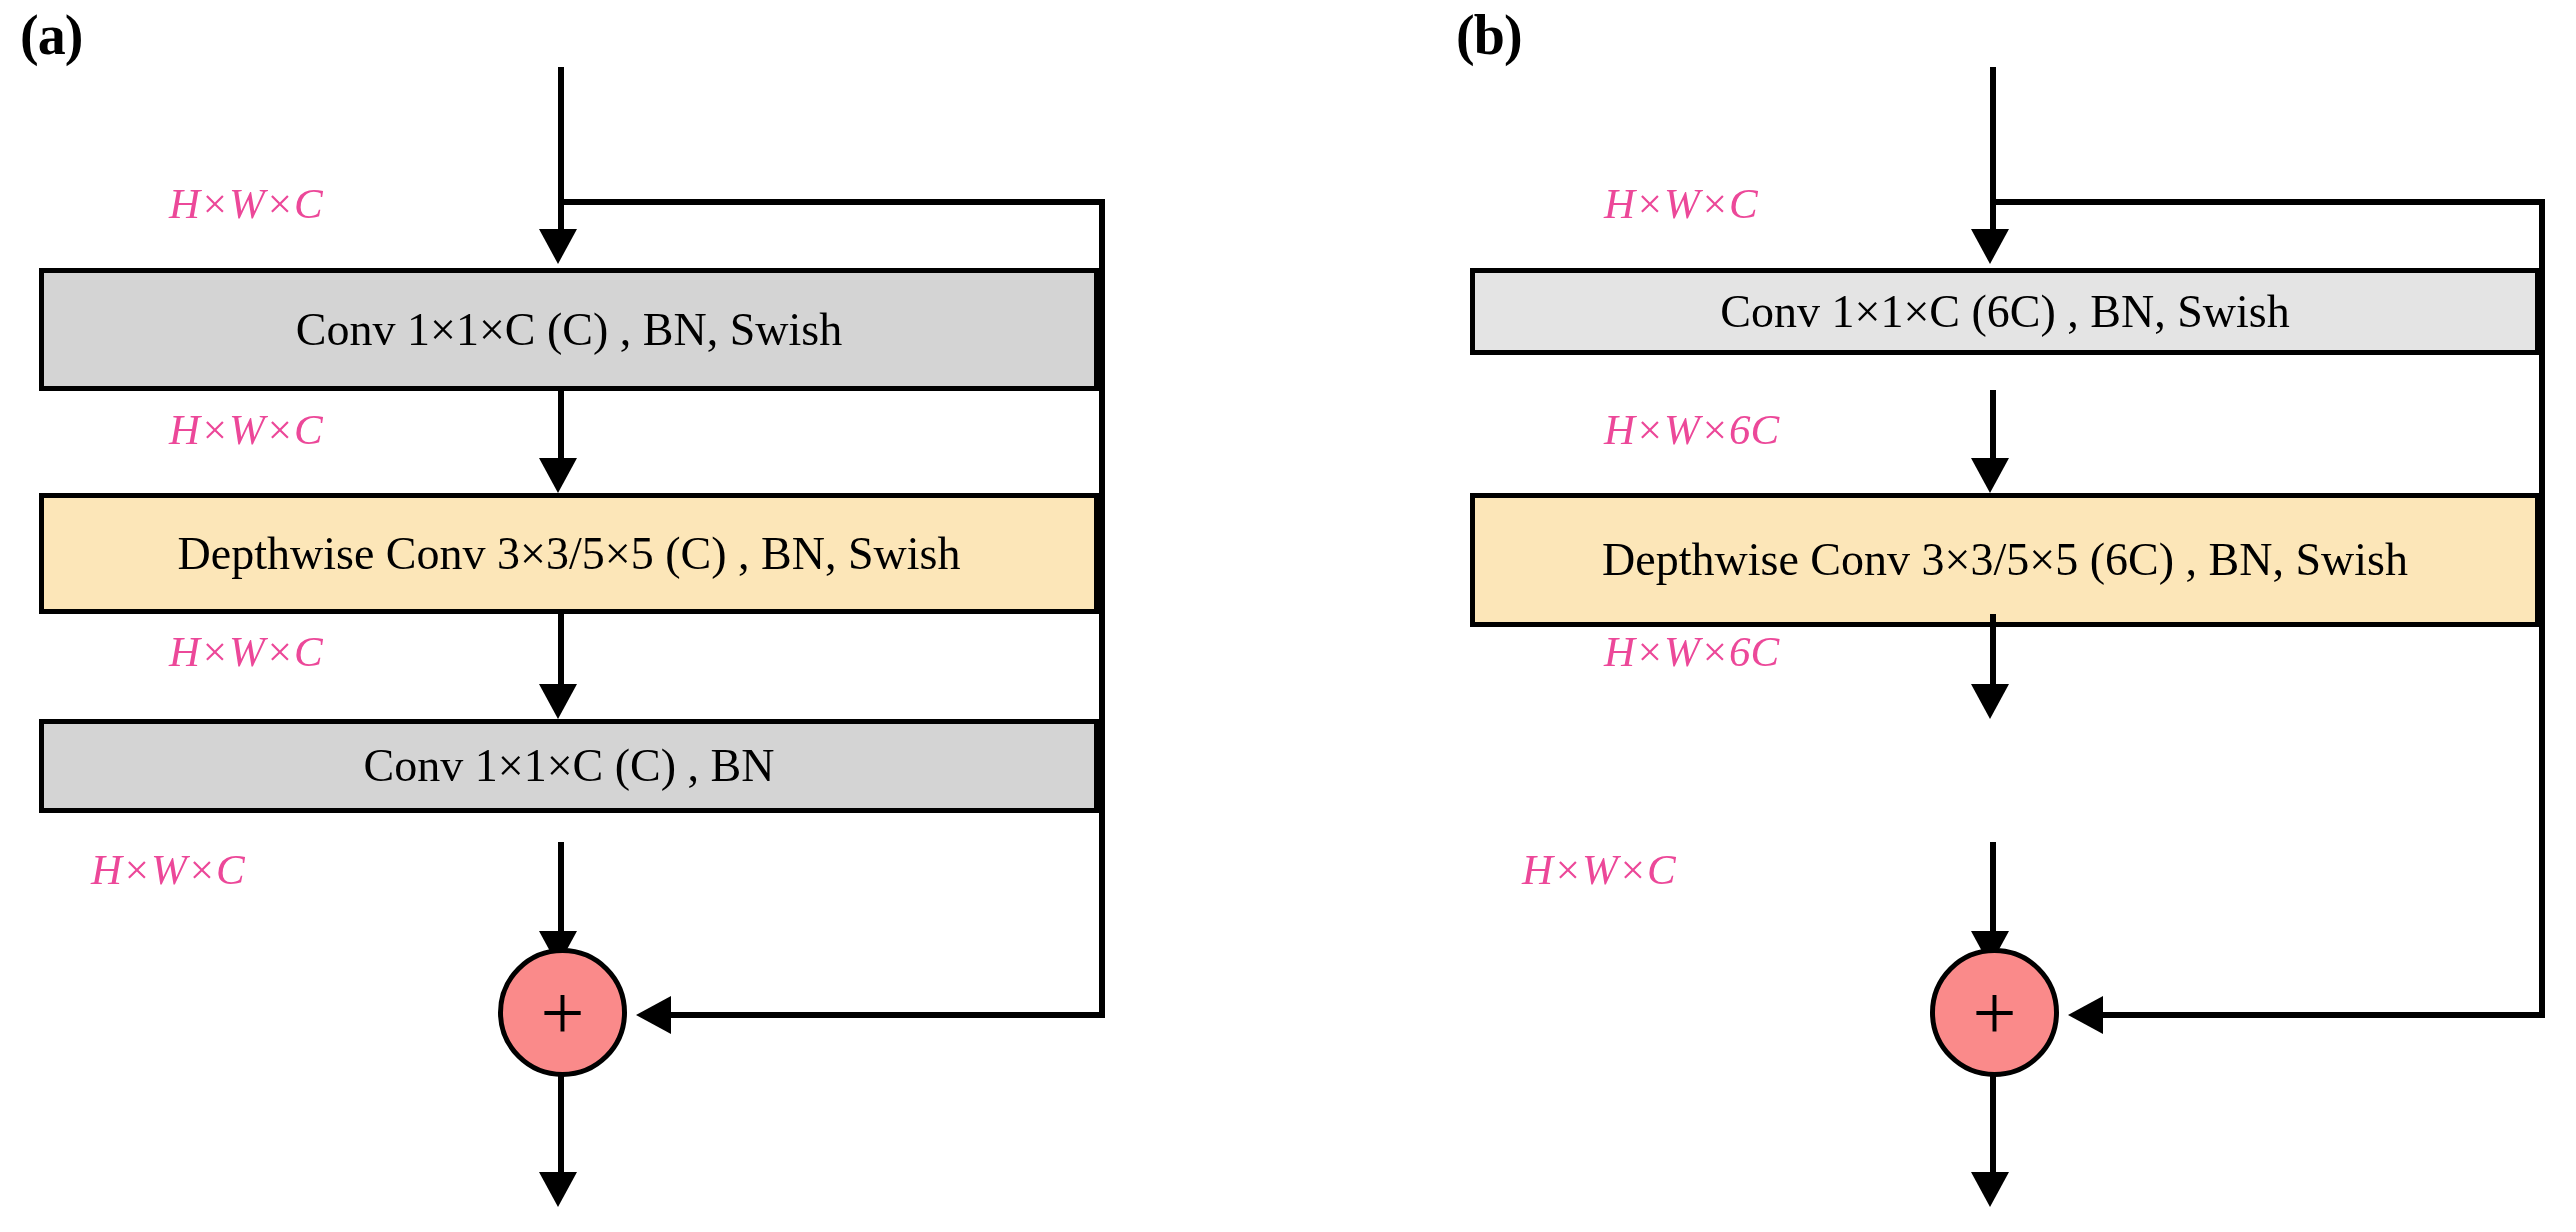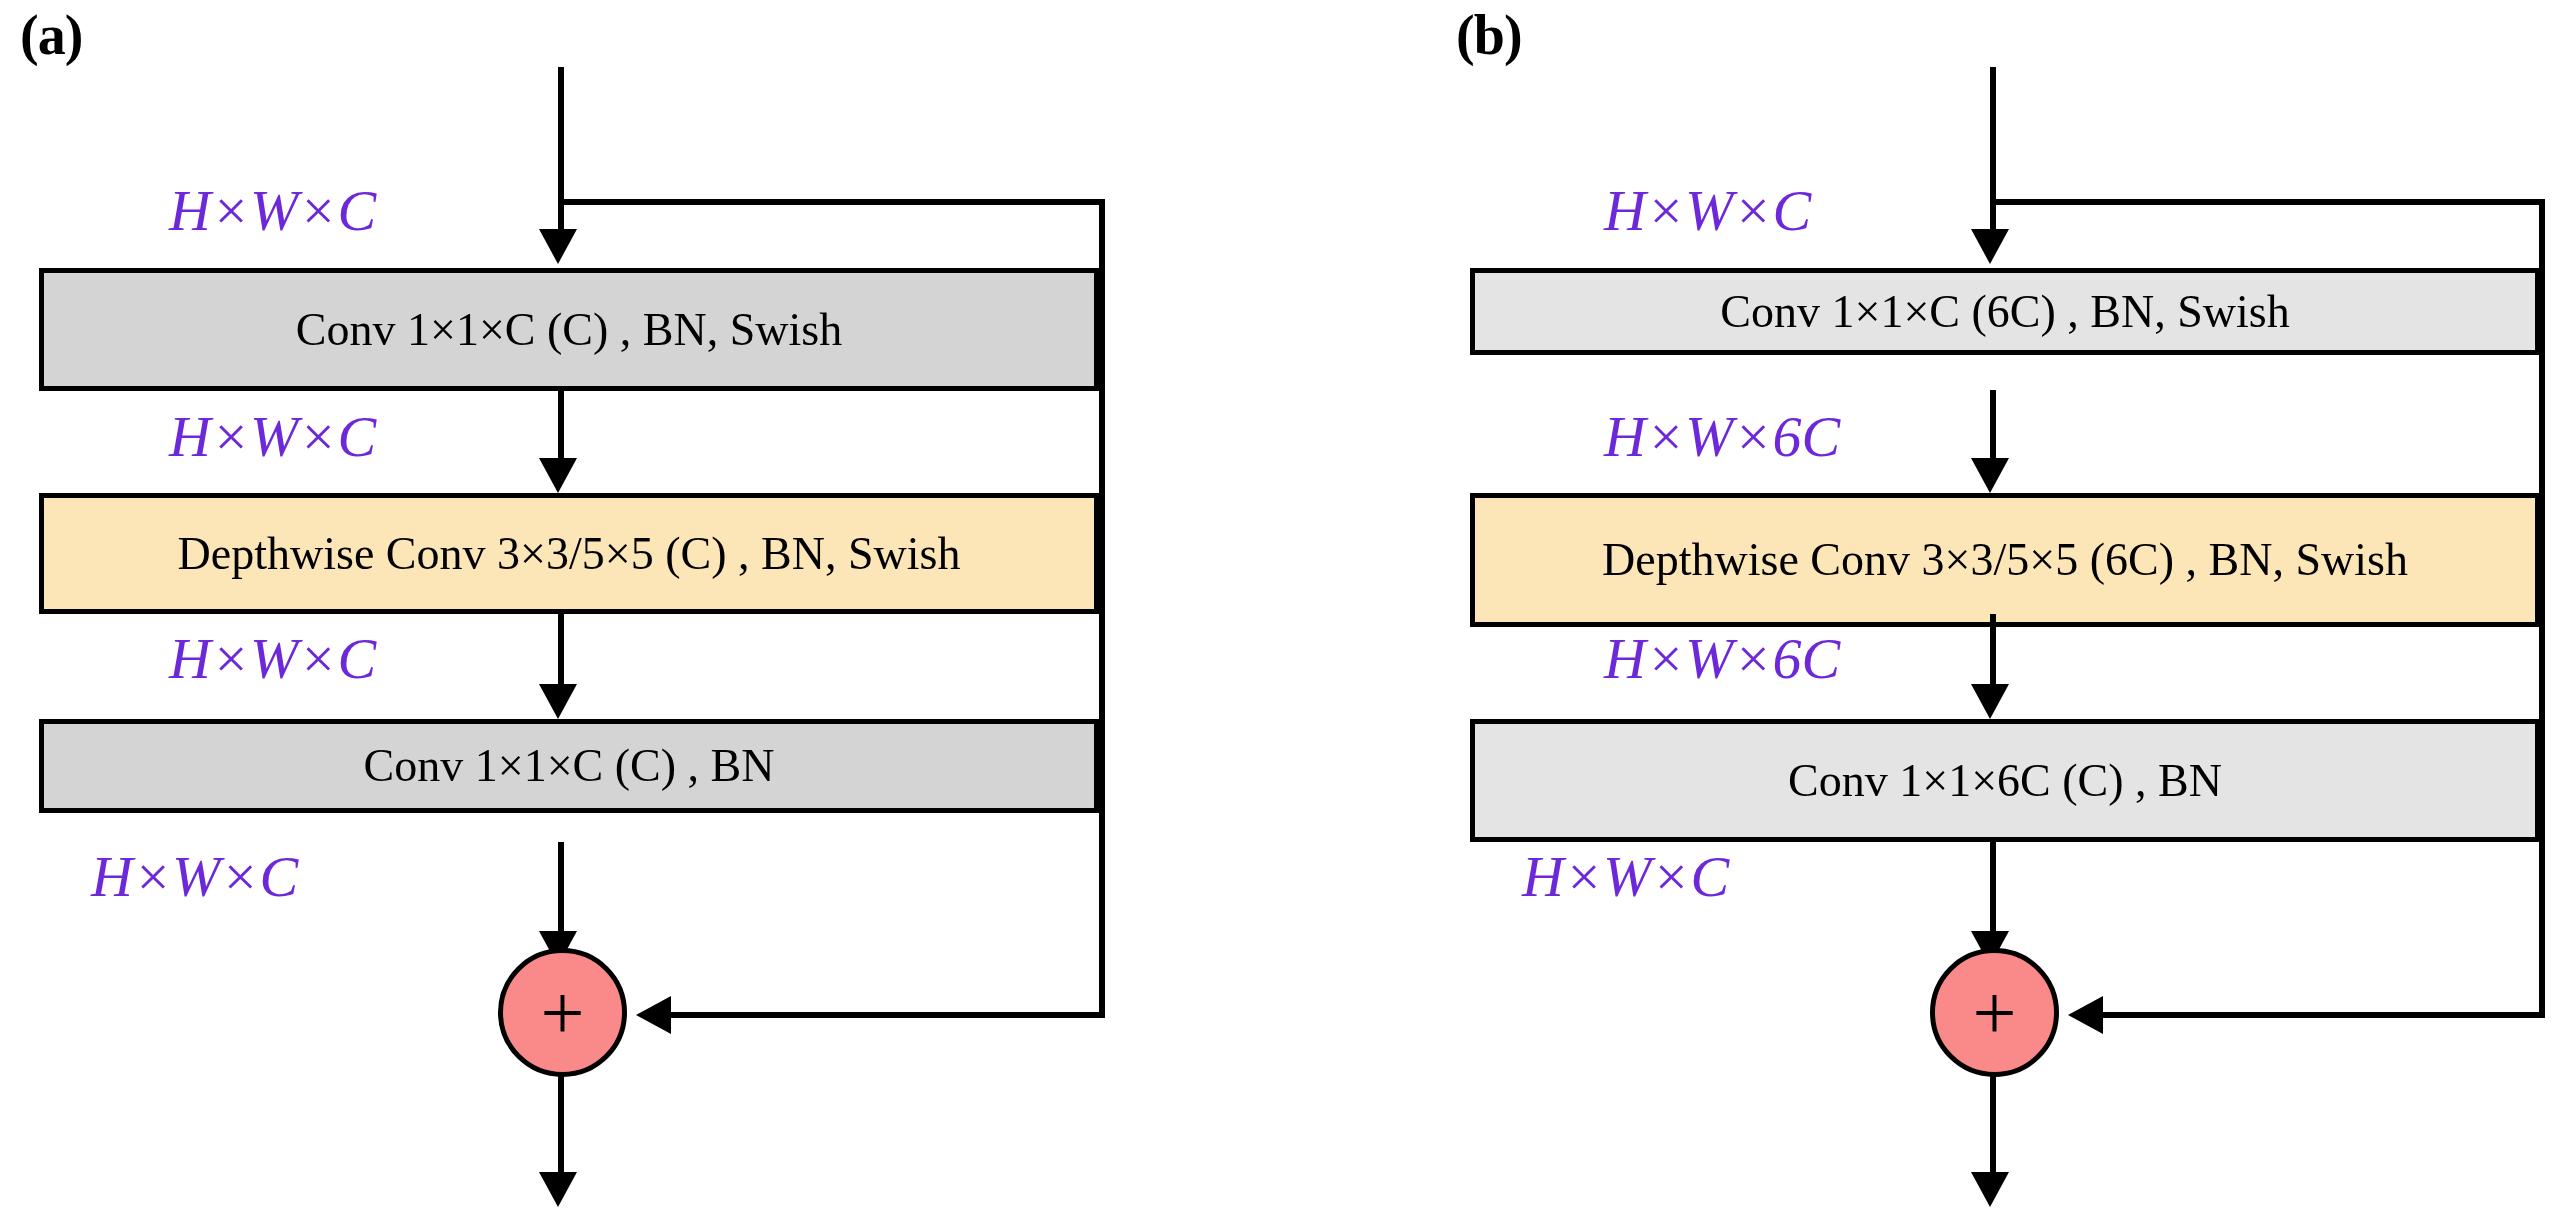--- a/index.html
+++ b/index.html
@@ -36,23 +36,23 @@
     color: #000000;
     font-family: "Liberation Serif", "DejaVu Serif", serif;
     font-size: 46px;
     line-height: 1;
     white-space: nowrap;
   }
   .tensor-label {
     position: absolute;
     font-family: "Liberation Serif", "DejaVu Serif", serif;
     font-style: italic;
-    font-size: 58px;
+    font-size: 43px;
     line-height: 1;
-    color: #6d28d9;
+    color: #ec4899;
     white-space: nowrap;
   }
   .vline {
     position: absolute;
     background: #000000;
     width: 6.4px;
   }
   .hline {
     position: absolute;
     background: #000000;
@@ -145,21 +145,20 @@
   <div class="vline" style="left:1990px; top:390px; height:69px;"></div>
   <div class="arrow-down" style="left:1971px; top:458px;"></div>
   <div class="tensor-label" style="left:1604px; top:408px;">H×W×6C</div>
 
   <div class="block" style="left:1470px; top:493px; width:1070px; height:134px; background:#fce6b8;">Depthwise Conv 3×3/5×5 (6C) , BN, Swish</div>
 
   <div class="vline" style="left:1990px; top:614px; height:71px;"></div>
   <div class="arrow-down" style="left:1971px; top:684px;"></div>
   <div class="tensor-label" style="left:1604px; top:630px;">H×W×6C</div>
 
-  <div class="block" style="left:1470px; top:719px; width:1070px; height:123px; background:#e4e4e4;">Conv 1×1×6C (C) , BN</div>
 
   <div class="vline" style="left:1990px; top:842px; height:91px;"></div>
   <div class="arrow-down" style="left:1971px; top:931px;"></div>
   <div class="tensor-label" style="left:1522px; top:848px;">H×W×C</div>
 
   <div class="add-node" style="left:1930px; top:948px; width:129px; height:129px; background:#fa8a8a;">+</div>
 
   <div class="vline" style="left:1990px; top:1076px; height:100px;"></div>
   <div class="arrow-down" style="left:1971px; top:1172px;"></div>
 

